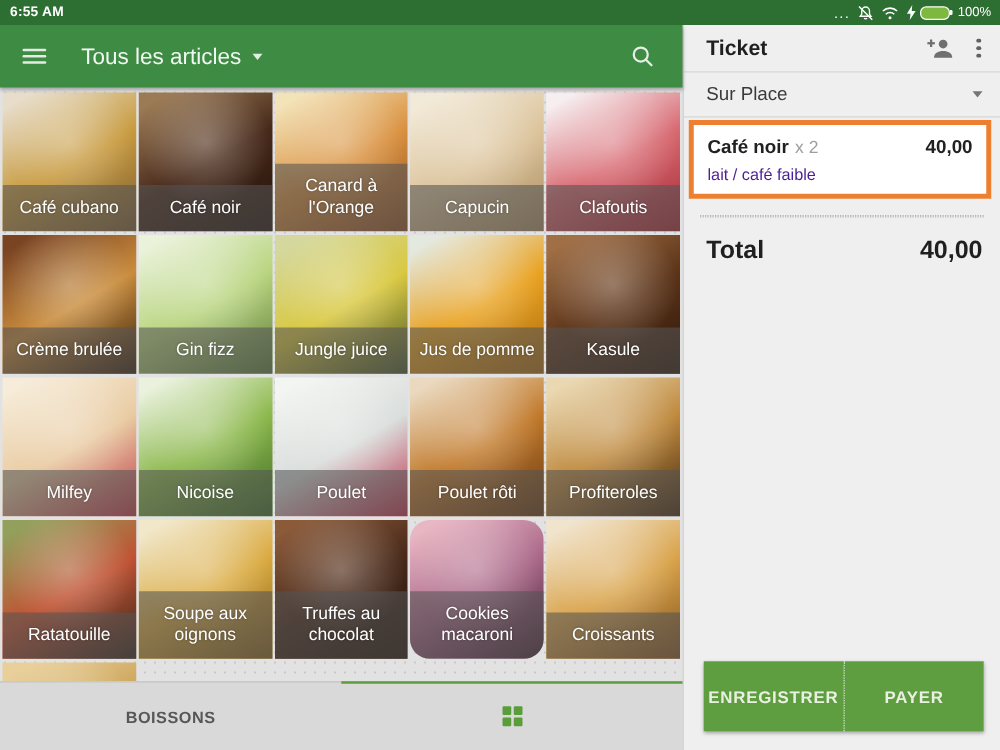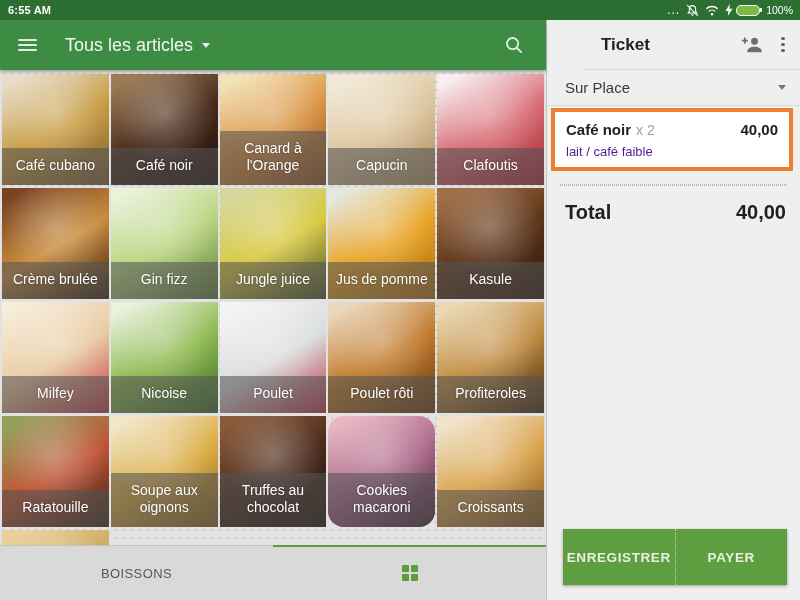--- a/index.html
+++ b/index.html
@@ -49,34 +49,34 @@
   .tile{ position:relative; overflow:hidden; cursor:pointer;
     display:flex; align-items:flex-end; }
   .tile-label{ width:100%; background:rgba(85,85,85,.58); color:#fff;
     font-size:14px; line-height:17px; text-align:center;
     padding:9px 5px 11px; text-shadow:0 0 2px rgba(0,0,0,.35); }
 
   .bottom-bar{ height:55px; background:var(--bottom-bar);
     border-top:1px solid #c3c3c3; display:flex; position:relative; z-index:2; }
   .bottom-tab{ flex:1; display:flex; align-items:center; justify-content:center;
     position:relative; cursor:pointer; }
-  .tab-label{ font-size:13px; color:#575757; letter-spacing:.4px; font-weight:400; }
+  .tab-label{ font-size:13px; color:#575757; letter-spacing:.4px; font-weight:700; }
   .tab-indicator{ position:absolute; top:-1px; left:0; right:0; height:2px;
     background:var(--accent-green); }
   .grid-icon{ width:16px; height:16px; display:grid;
     grid-template-columns:7px 7px; grid-template-rows:7px 7px; gap:2px; }
   .grid-icon i{ background:var(--grid-icon-green); border-radius:1px; }
 
   .divider-v{ width:1px; background:#c5c5c5; }
 
   
   .ticket-panel{ flex:1; background:var(--panel-bg); display:flex;
     flex-direction:column; }
-  .ticket-header{ height:50px; display:flex; align-items:center;
-    padding:0 4px 0 18px; border-bottom:1px solid #d8d8d8;margin-left:36px; }
+  .ticket-header{ height:38px; display:flex; align-items:center;
+    padding:0 4px 0 18px; border-bottom:1px solid #d8d8d8; }
   .ticket-title{ font-size:17px; font-weight:700; color:#1f1f1f; flex:1; }
   .icon-btn{ cursor:pointer; display:flex; align-items:center;
     justify-content:center; width:36px; height:36px; }
   .kebab{ display:flex; flex-direction:column; gap:2.5px; }
   .kebab i{ width:3.5px; height:3.5px; background:#616161; border-radius:50%; }
 
   .order-row{ height:36px; display:flex; align-items:center;
     padding:0 14px 0 18px; border-bottom:1px solid #d8d8d8; cursor:pointer; }
   .order-label{ flex:1; font-size:15px; color:#3a3a3a; }
   .caret-gray{ width:0; height:0; border-left:4.5px solid transparent;

